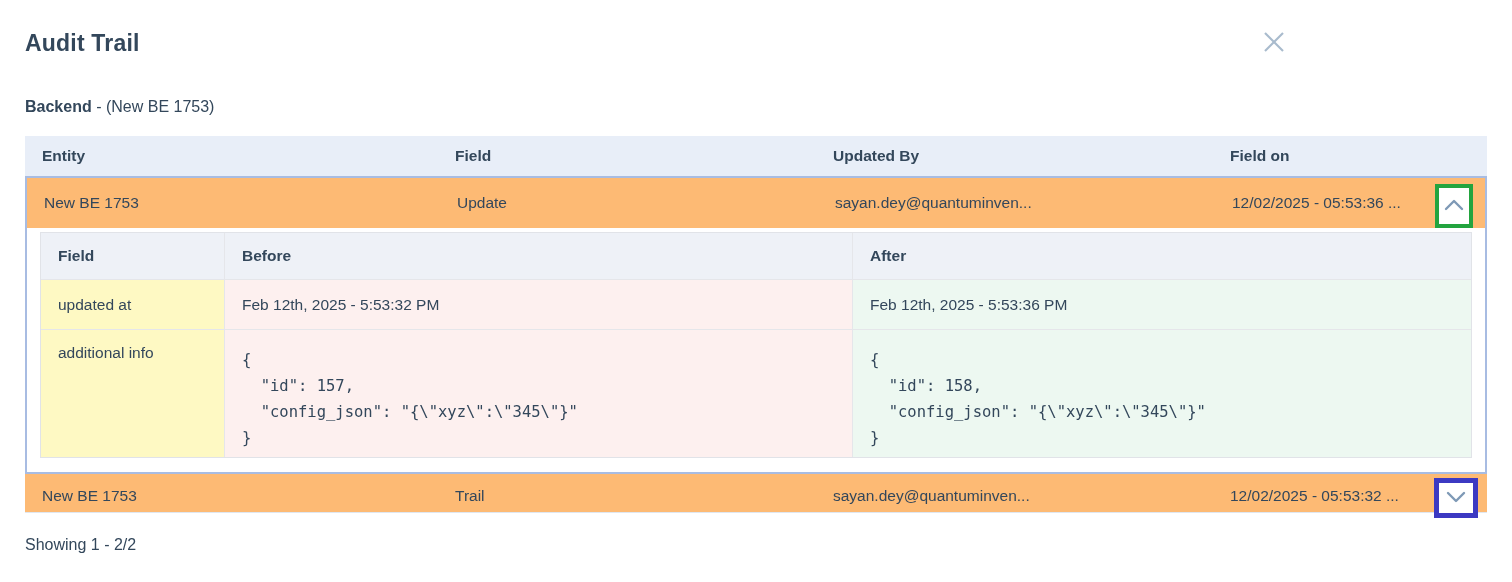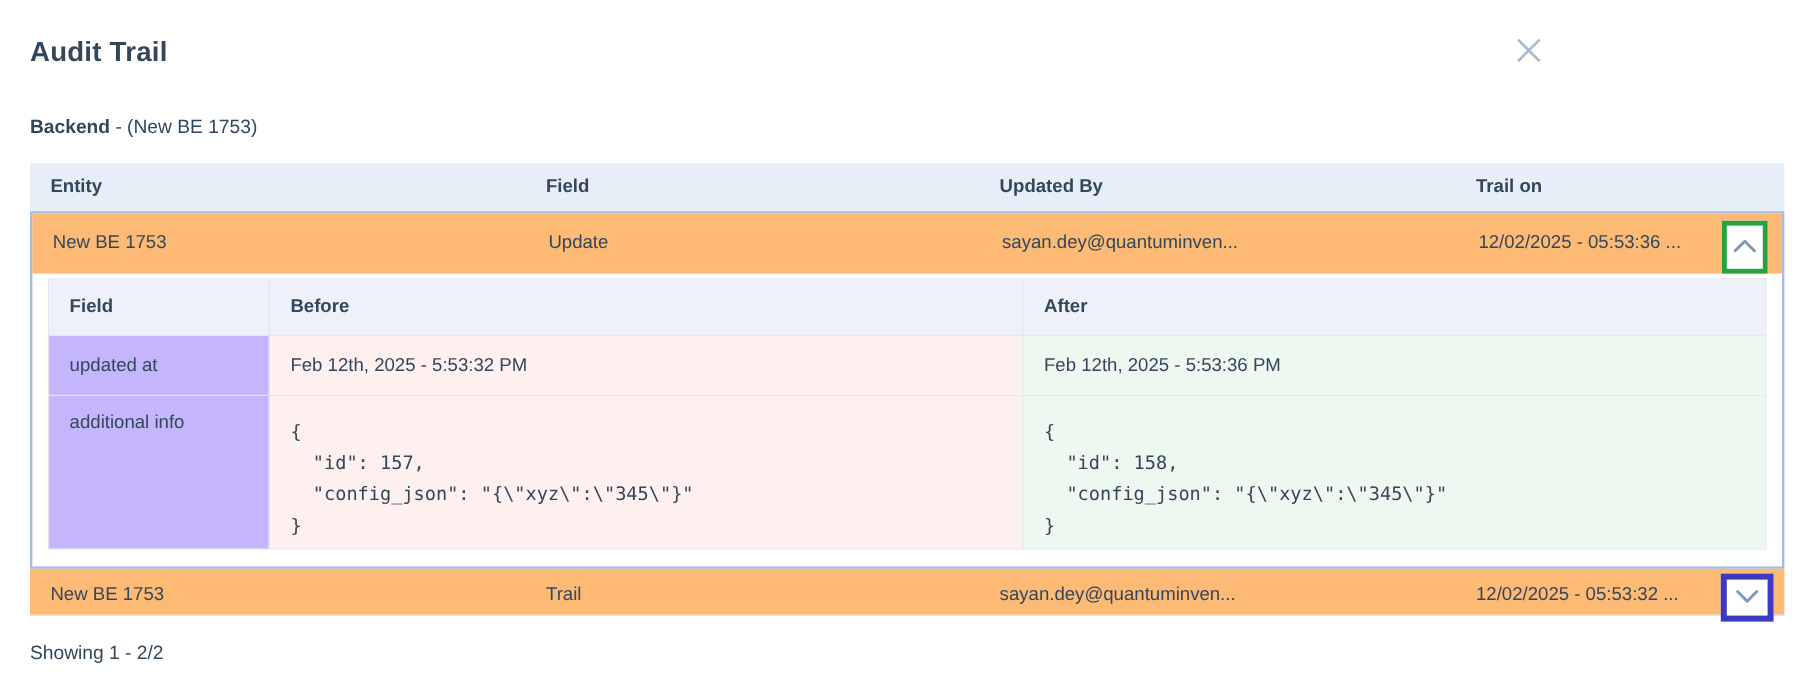--- a/index.html
+++ b/index.html
@@ -34,21 +34,21 @@
   .chev-btn.hl-blue  { width:44px; height:40px; border:5px solid #3c39c2; margin-top:4px; }
 
   .detail { padding:4px 13px 14px 13px; }
   .inner-table { border:1px solid #e1e3e8; }
   .grid-inner { display:grid; grid-template-columns:183px 628px 1fr; }
   .grid-inner > div { border-left:1px solid #e5e6ea; }
   .grid-inner > div:first-child { border-left:none; }
   .inner-head { background:#eef1f7; height:46px; }
   .inner-head .icell { display:flex; align-items:center; padding-left:17px; font-size:15.5px; font-weight:700; }
   .inner-row { border-top:1px solid #e5e6ea; }
-  .inner-row .icell { display:flex; align-items:center; padding-left:17px; font-size:15.5px; background:#c4b5fd; }
+  .inner-row .icell { display:flex; align-items:center; padding-left:17px; font-size:15.5px; background:#fef9c3; }
   .row-updated { height:50px; }
   .row-additional { height:128px; }
   .row-additional .field-cell { align-items:flex-start; padding-top:14px; }
   .bg-before { background:#fdf0ef !important; }
   .bg-after  { background:#edf8f1 !important; }
   .code { font-family:"DejaVu Sans Mono", monospace; font-size:14.5px; line-height:26px;
     white-space:pre; display:block; padding:10px 0 0 17px; align-items:flex-start; }
 
   .footer { margin-top:23px; font-size:16px; }
 </style>
@@ -72,21 +72,21 @@
   <div class="subtitle">
     <span class="ent">Backend</span><span class="suf"> - (New BE 1753)</span>
   </div>
 
   <div class="audit-table">
 
     <div class="thead grid-outer">
       <div class="cell">Entity</div>
       <div class="cell">Field</div>
       <div class="cell">Updated By</div>
-      <div class="cell">Trail on</div>
+      <div class="cell">Field on</div>
       <div class="cell"></div>
     </div>
 
     <div class="expanded-wrapper">
 
       <div class="main-row grid-outer">
         <div class="cell">New BE 1753</div>
         <div class="cell">Update</div>
         <div class="cell">sayan.dey@quantuminven...</div>
         <div class="cell">12/02/2025 - 05:53:36 ...</div>

